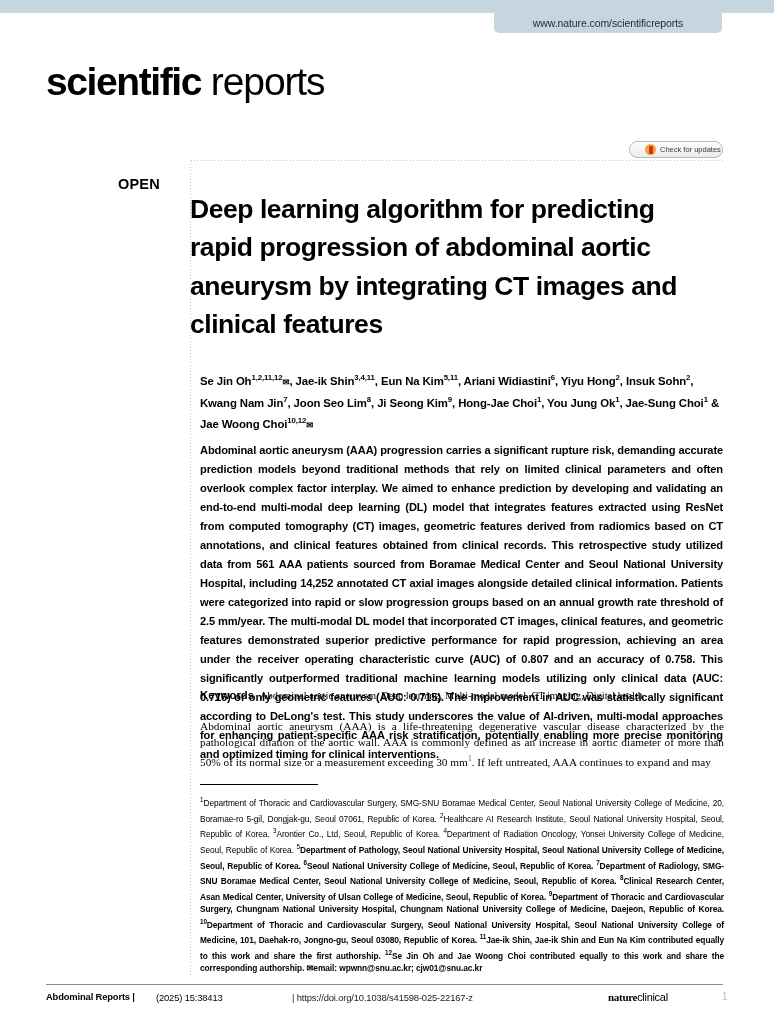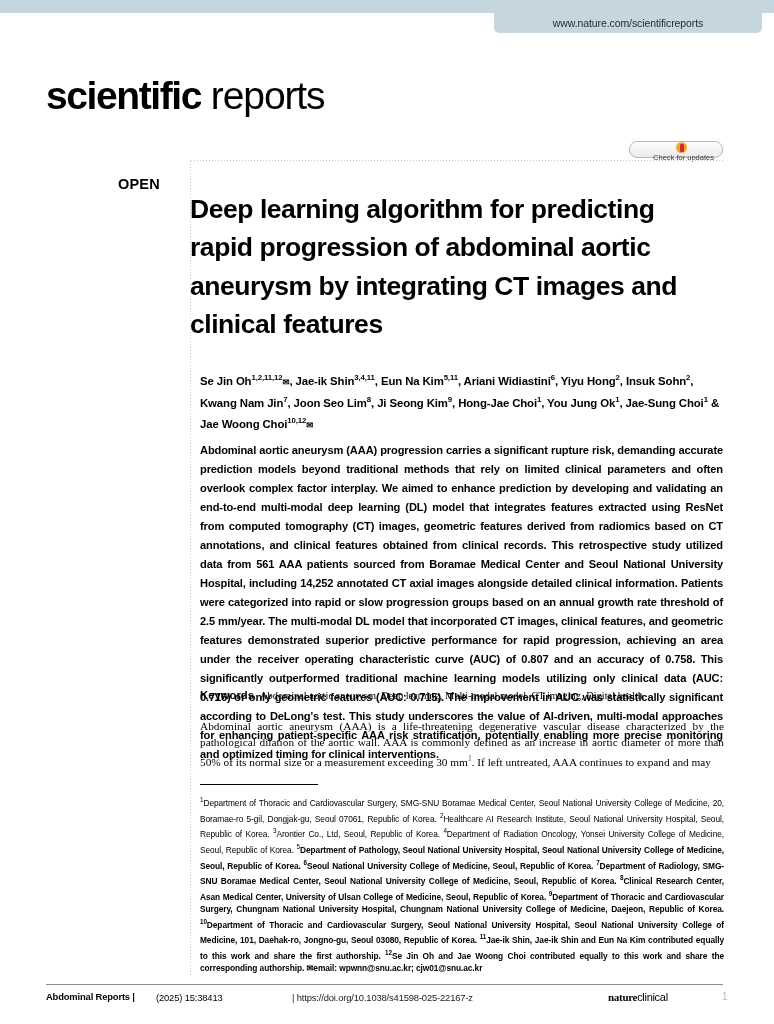--- a/index.html
+++ b/index.html
@@ -21,21 +21,21 @@
     position: absolute;
     top: 0; left: 0;
     width: 774px;
     height: 13px;
     background: #c6d6df;
   }
   .url-tab {
     position: absolute;
     top: 13px;
     left: 494px;
-    width: 268px;
+    width: 228px;
     height: 20px;
     background: #c6d6df;
     border-bottom-left-radius: 5px;
     border-bottom-right-radius: 5px;
     display: flex;
     align-items: center;
     justify-content: center;
   }
   .url-tab span {
     font-size: 10.5px;
@@ -45,21 +45,20 @@
 
   
   .masthead {
     position: absolute;
     top: 62px;
     left: 46px;
     font-size: 39px;
     line-height: 1;
     white-space: nowrap;
     color: #000;
-    margin-top: 14px;
   }
   .masthead .bold {
     font-weight: bold;
     letter-spacing: -1.4px;
   }
   .masthead .light {
     font-weight: normal;
     letter-spacing: -1.1px;
   }
 
@@ -70,21 +69,20 @@
     left: 629px;
     width: 94px;
     height: 17px;
     border: 1px solid #b9b9b9;
     border-radius: 8px;
     background: linear-gradient(180deg,#fdfdfd 0%,#ebebeb 100%);
     display: flex;
     align-items: center;
     padding-left: 15px;
     box-sizing: border-box;
-    flex-direction: column;
   }
   .cu-icon {
     width: 11px; height: 11px;
     border-radius: 50%;
     background: #f0a830;
     position: relative;
     flex: 0 0 auto;
     margin-right: 4px;
   }
   .cu-icon:after {

